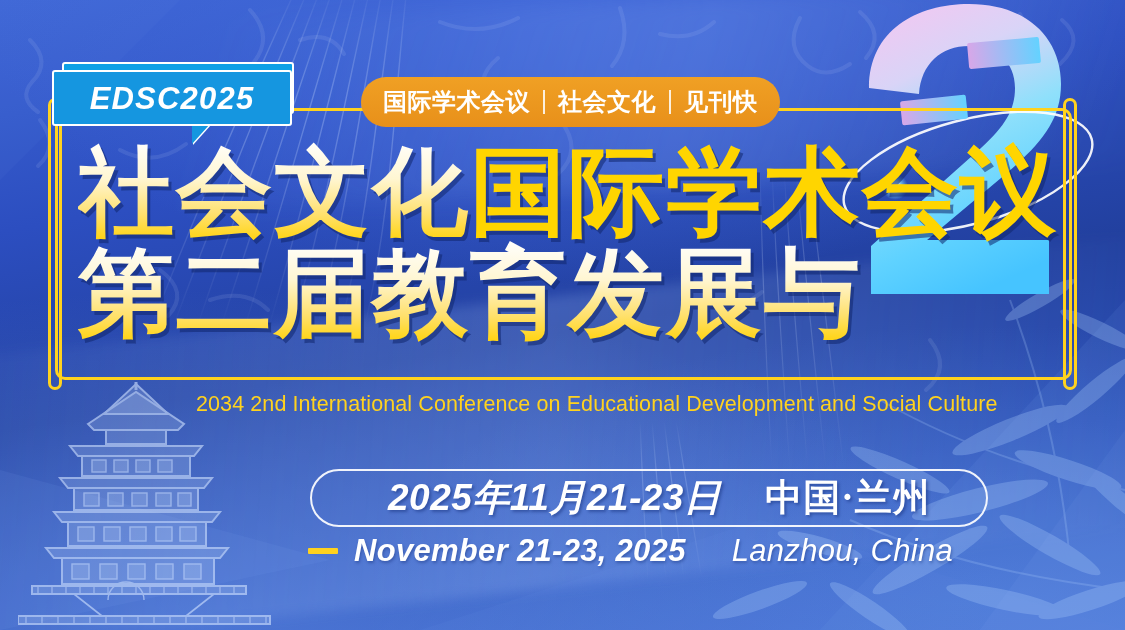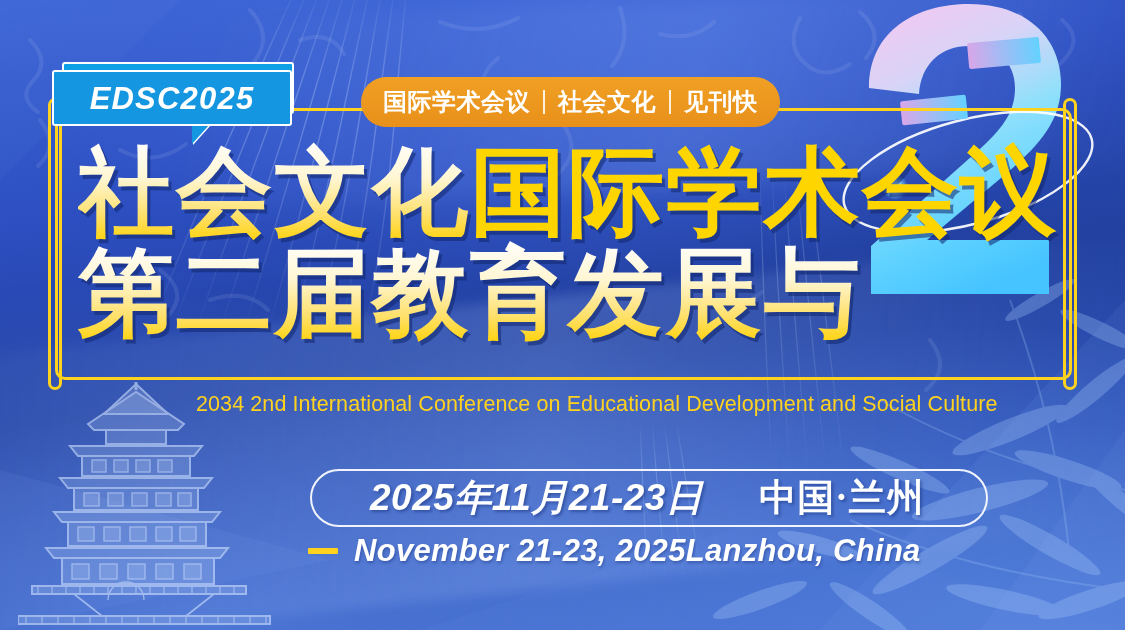--- a/index.html
+++ b/index.html
@@ -104,41 +104,41 @@
     white-space:nowrap;
   }
 
   
   .date-pill{
     position:absolute;left:310px;top:469px;width:678px;height:58px;
     border:2px solid rgba(255,255,255,.92);border-radius:29px;
     display:flex;align-items:center;
   }
   .date-pill .cn-date{
-    margin-left:58px;color:#ffffff;font-size:37px;font-weight:700;
+    margin-left:76px;color:#ffffff;font-size:37px;font-weight:700;
     font-style:italic;white-space:nowrap;letter-spacing:.5px;
     text-shadow:2px 2px 3px rgba(18,42,115,.45);
   }
   .date-pill .cn-place{
-    margin-left:56px;color:#ffffff;font-size:37px;font-weight:700;
+    margin-left:44px;color:#ffffff;font-size:37px;font-weight:700;
     white-space:nowrap;letter-spacing:1px;
     text-shadow:2px 2px 3px rgba(18,42,115,.45);
     font-family:Liberation Serif, serif;
   }
   .en-row{
     position:absolute;left:308px;top:533px;display:flex;align-items:center;
   }
   .en-dash{width:30px;height:6px;background:#FFD21E;border-radius:1px;margin-right:16px;}
   .en-date{
     color:#ffffff;font-size:31px;font-style:italic;font-weight:700;
     white-space:nowrap;letter-spacing:.3px;
     text-shadow:1px 2px 3px rgba(18,42,115,.40);
   }
   .en-place{
-    color:#ffffff;font-size:31px;font-style:italic;font-weight:700;
+    margin-left:46px;color:#ffffff;font-size:31px;font-style:italic;font-weight:400;
     white-space:nowrap;letter-spacing:.3px;
     text-shadow:1px 2px 3px rgba(18,42,115,.40);
   }
 </style>
 </head>
 <body>
 
 <div id="banner">
 
   <svg class="layer calligraphy" viewBox="0 0 1125 630" preserveAspectRatio="none">

